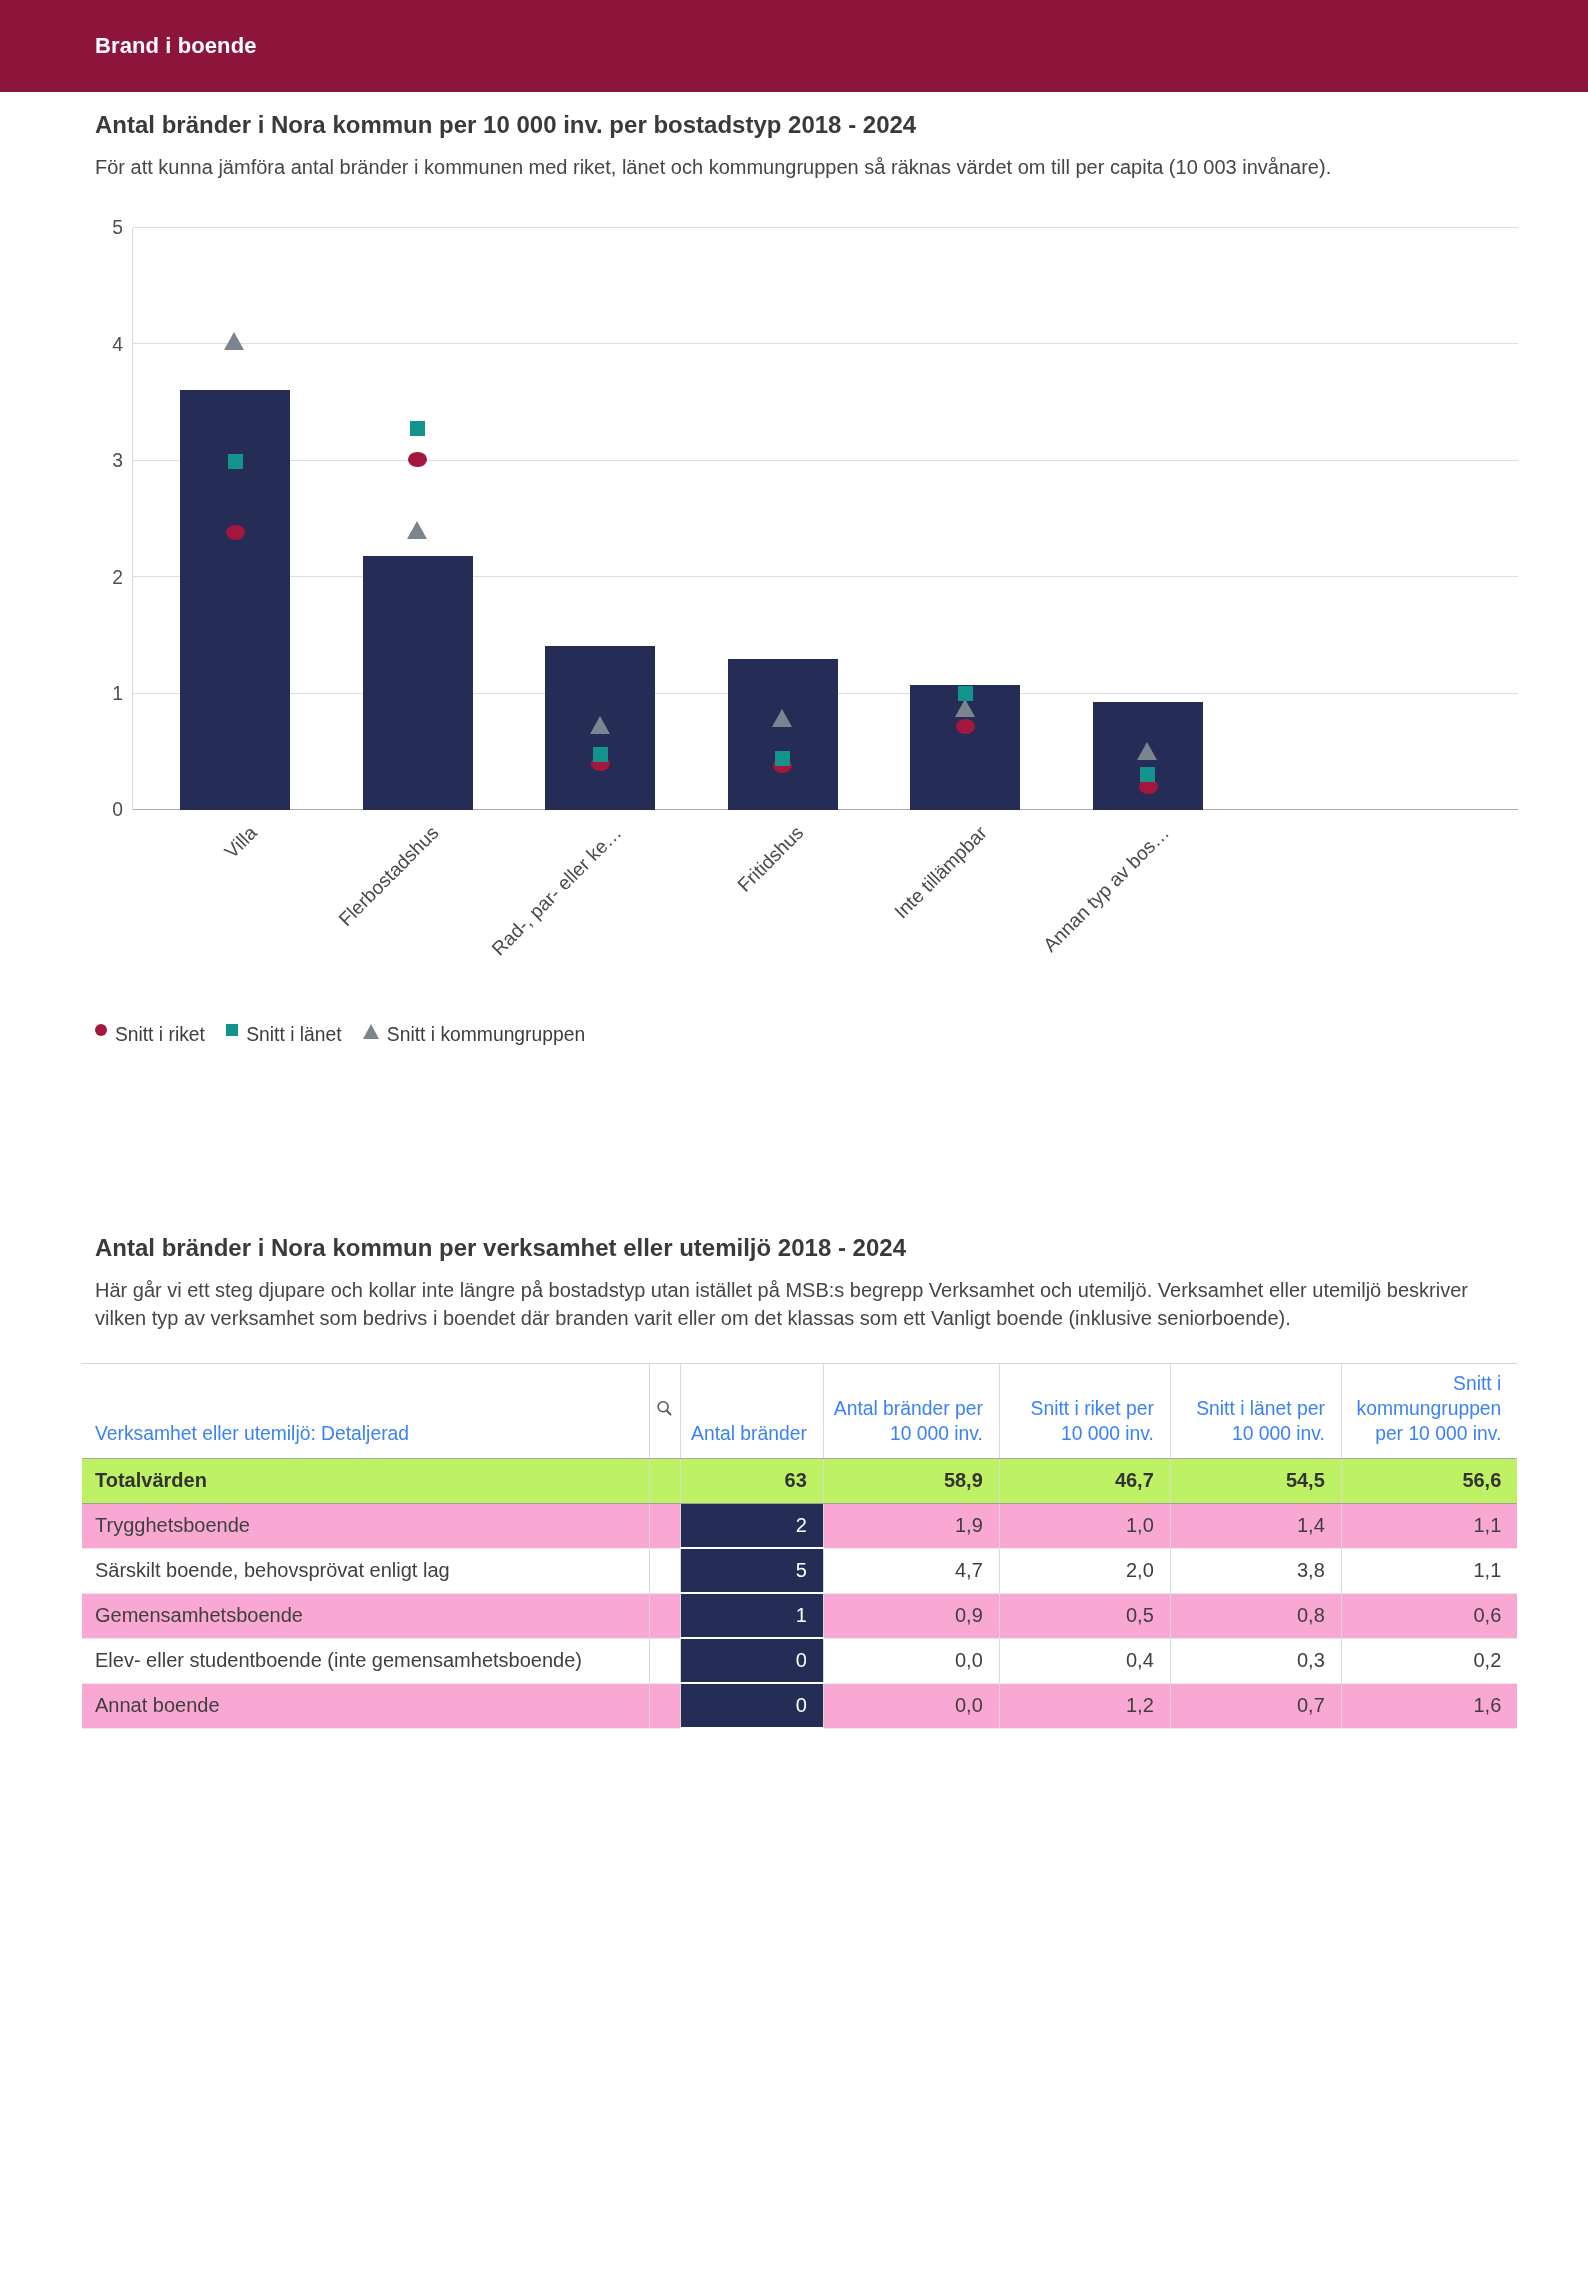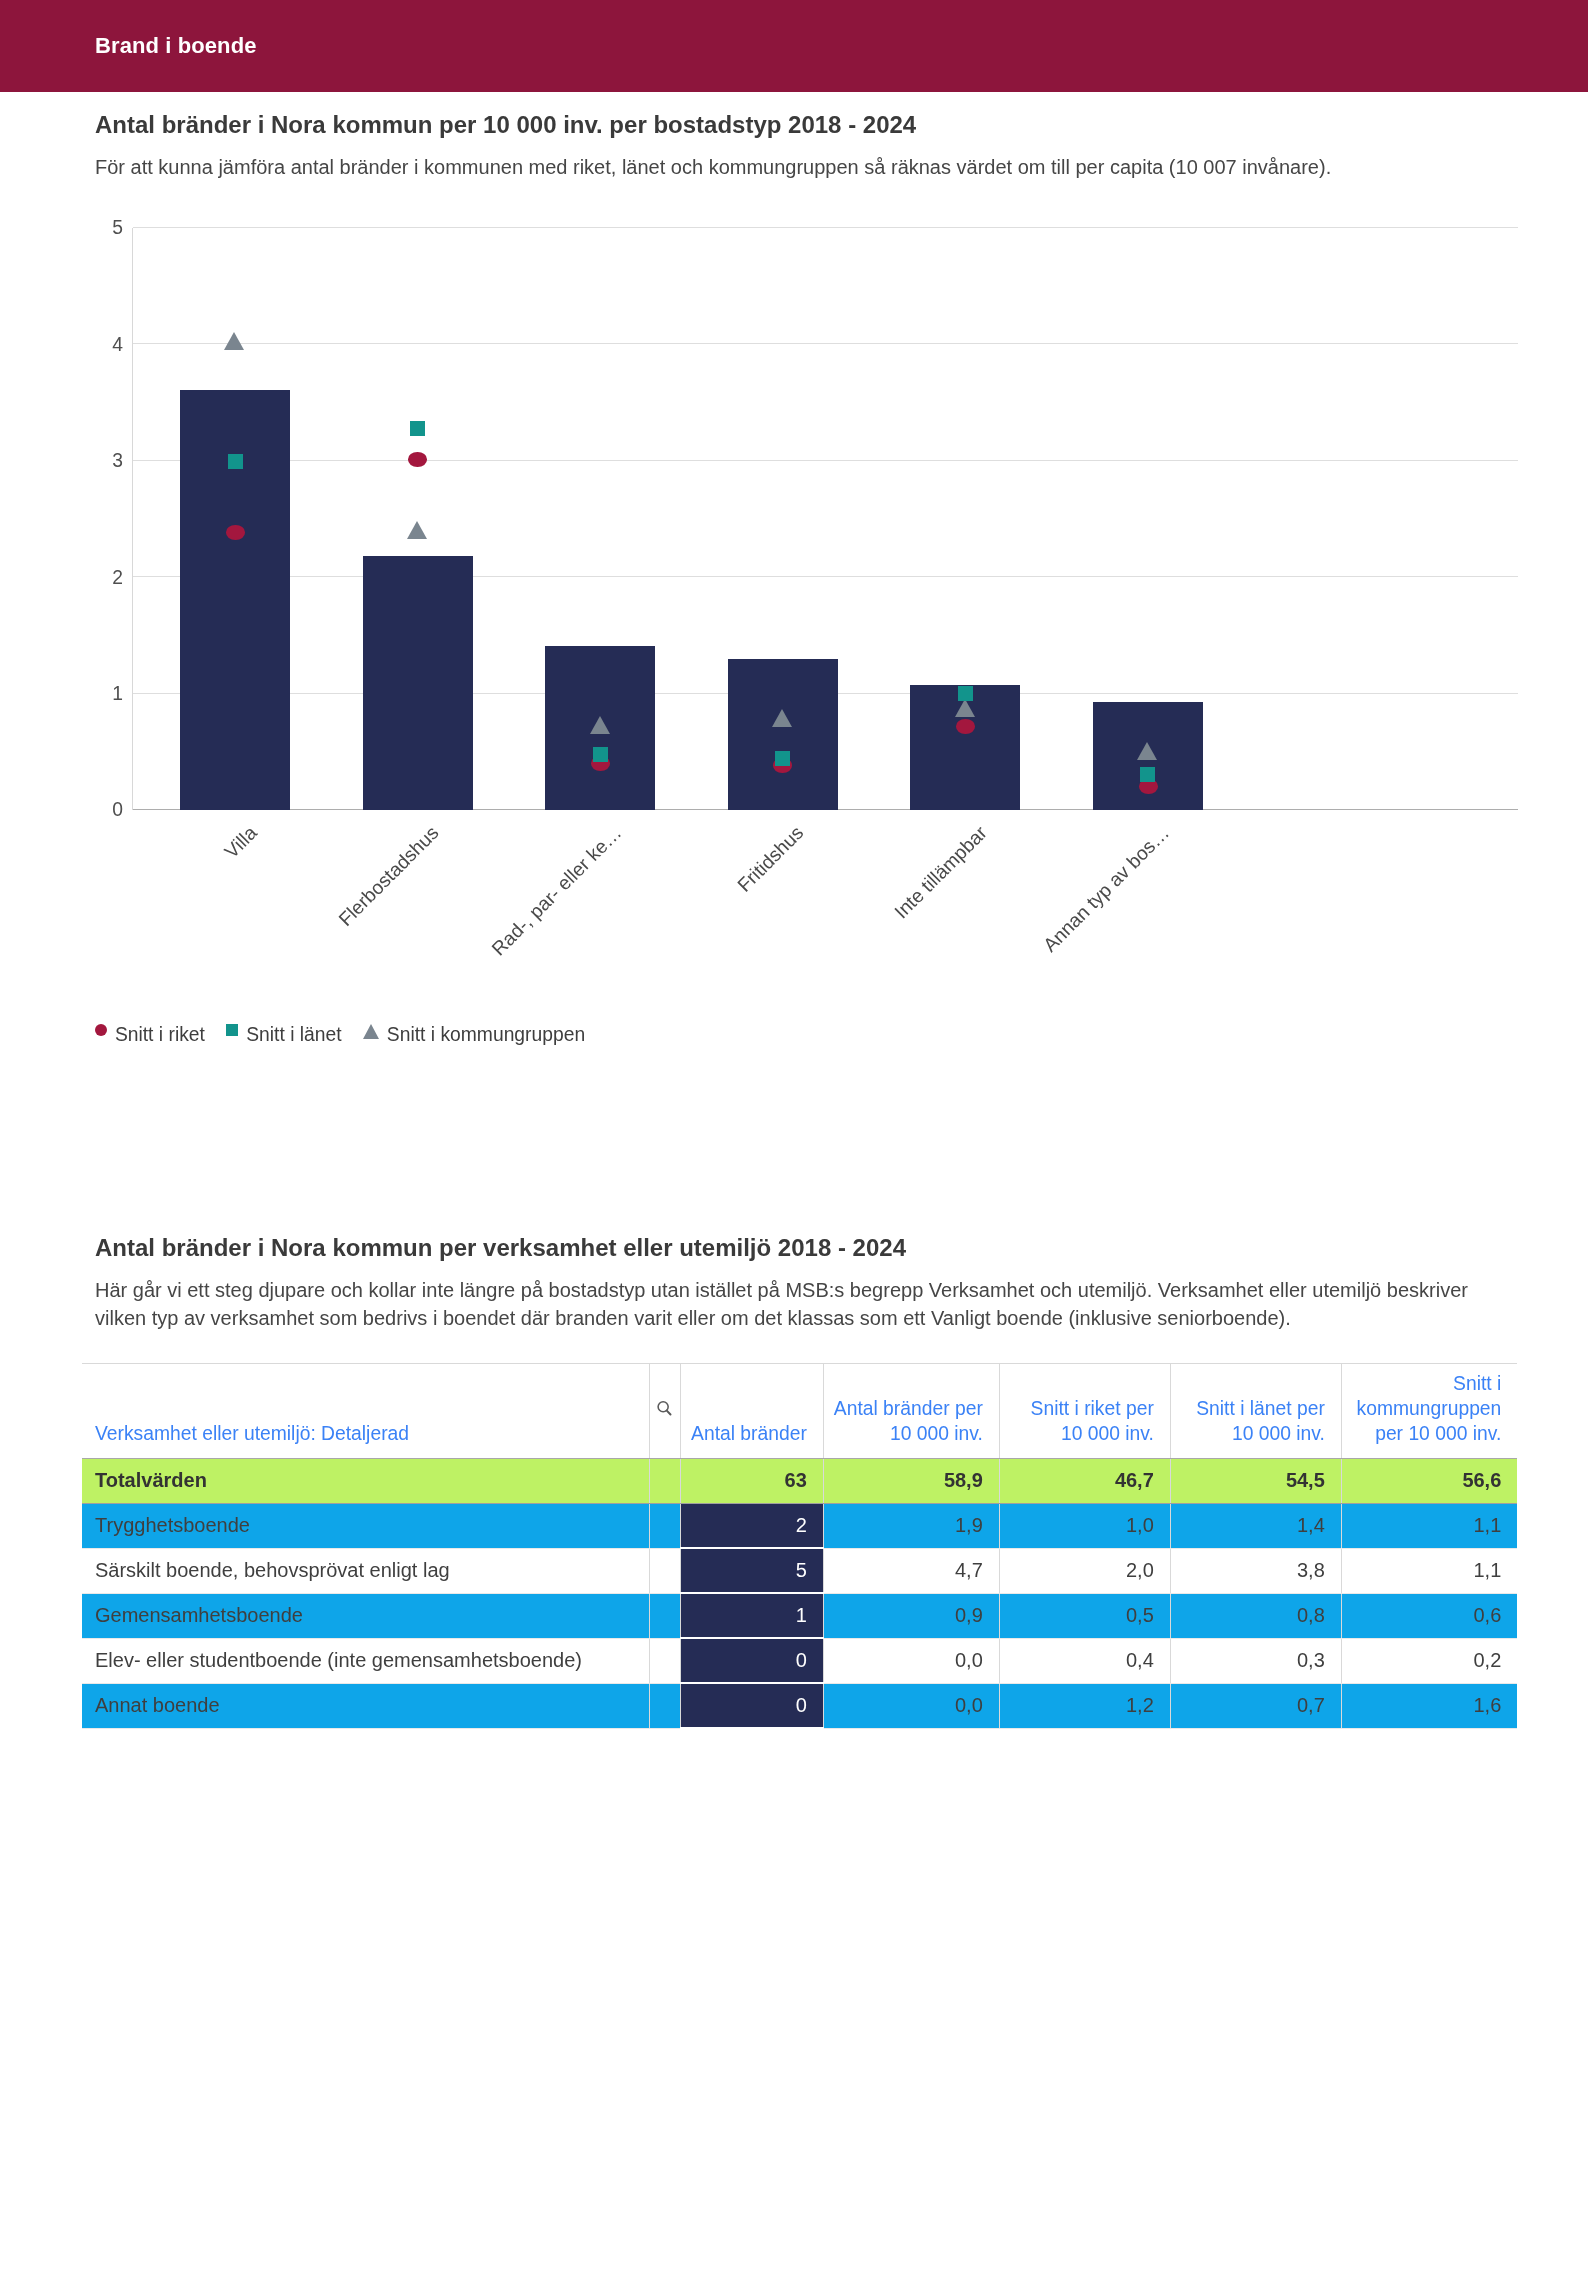--- a/index.html
+++ b/index.html
@@ -45,35 +45,35 @@
   thead th.label-col{text-align:left;padding-left:13px;}
   thead th.search-col{vertical-align:middle;text-align:center;padding:0;}
   th+th, td+td{border-left:0.7px solid #d9d9d9;}
   tbody td{
     height:45px;box-sizing:border-box;padding:0 15.7px 0 7.1px;text-align:right;color:#3f3f3f;
     vertical-align:middle;border-bottom:0.7px solid #e9e9e9;
   }
   tbody td.label-cell{text-align:left;padding-left:13px;}
   tbody tr.total{background:#bef264;font-weight:700;}
   tbody tr.total td{border-bottom:0.7px solid #9f9f9f;color:#333;}
-  tbody tr.alt{background:#0ea5e9;}
+  tbody tr.alt{background:#f9a8d4;}
   tbody td.count-cell{background:#252C55;color:#ffffff;border-bottom:2.1px solid #ffffff;}
   svg.magnifier{display:inline-block;}
 </style>
 </head>
 <body>
 
 <div class="topbar">
   <h1>Brand i boende</h1>
 </div>
 
 <div class="content">
 
   <h2 class="section-title" id="title1">Antal bränder i Nora kommun per 10 000 inv. per bostadstyp 2018 - 2024</h2>
-  <p class="lede">För att kunna jämföra antal bränder i kommunen med riket, länet och kommungruppen så räknas värdet om till per capita (10 007 invånare).</p>
+  <p class="lede">För att kunna jämföra antal bränder i kommunen med riket, länet och kommungruppen så räknas värdet om till per capita (10 003 invånare).</p>
 
   <div class="chart">
     <div class="plot" id="plot">
         <div class="gridline baseline" style="bottom: 0px;"></div>
         <div class="ytick" style="bottom: -11.4px;">0</div>
         <div class="gridline" style="bottom: 116px;"></div>
         <div class="ytick" style="bottom: 105px;">1</div>
         <div class="gridline" style="bottom: 233px;"></div>
         <div class="ytick" style="bottom: 221px;">2</div>
         <div class="gridline" style="bottom: 349px;"></div>

